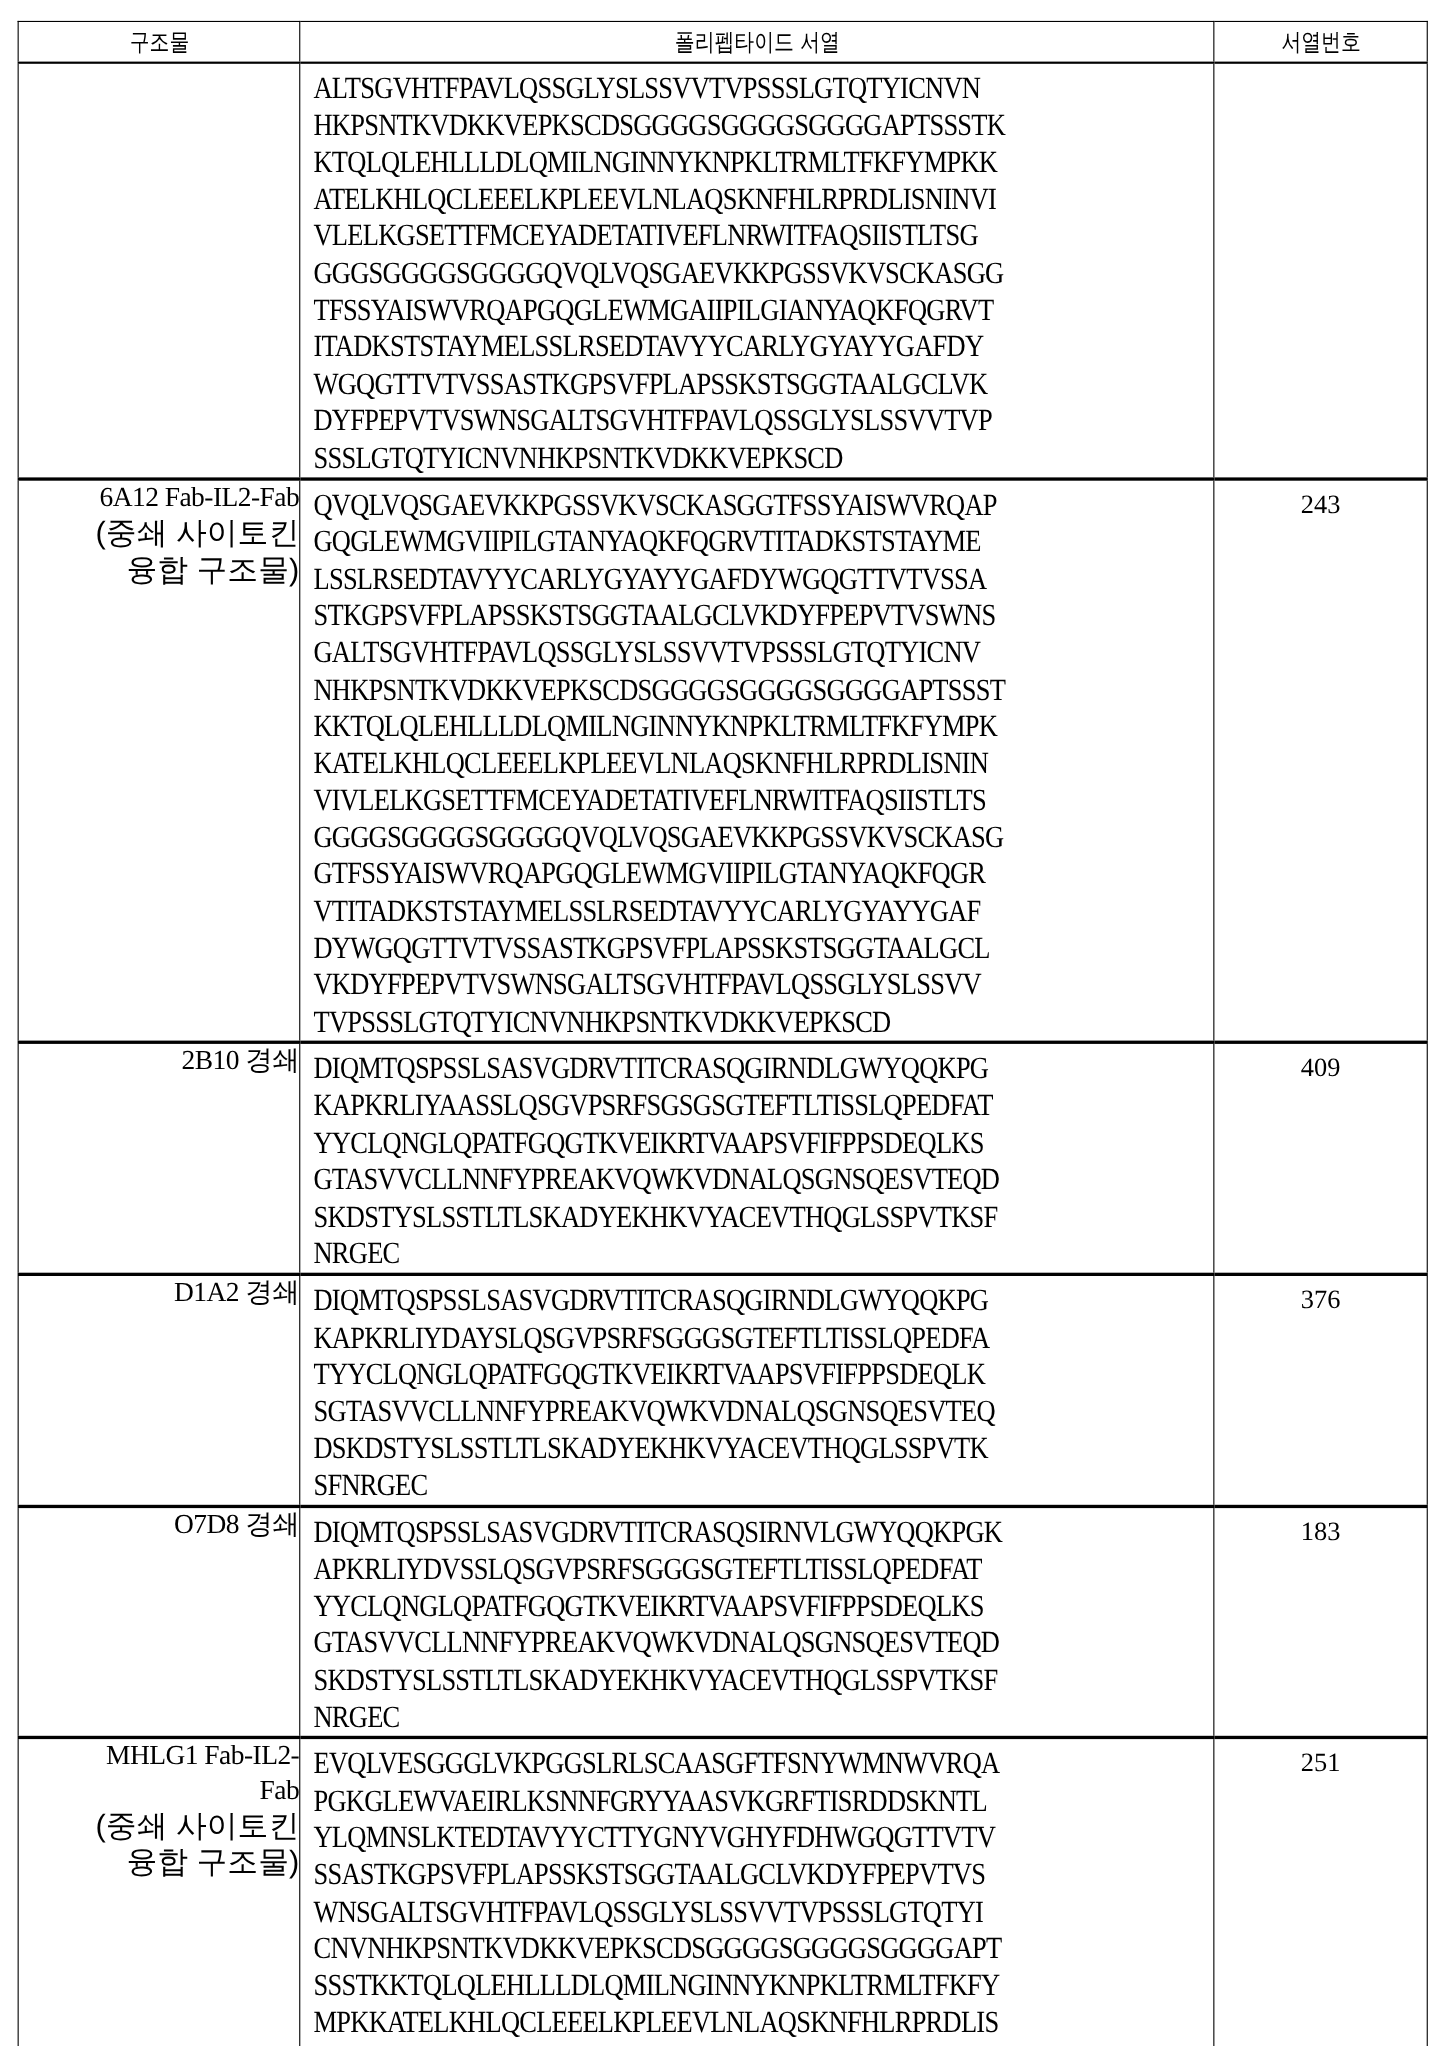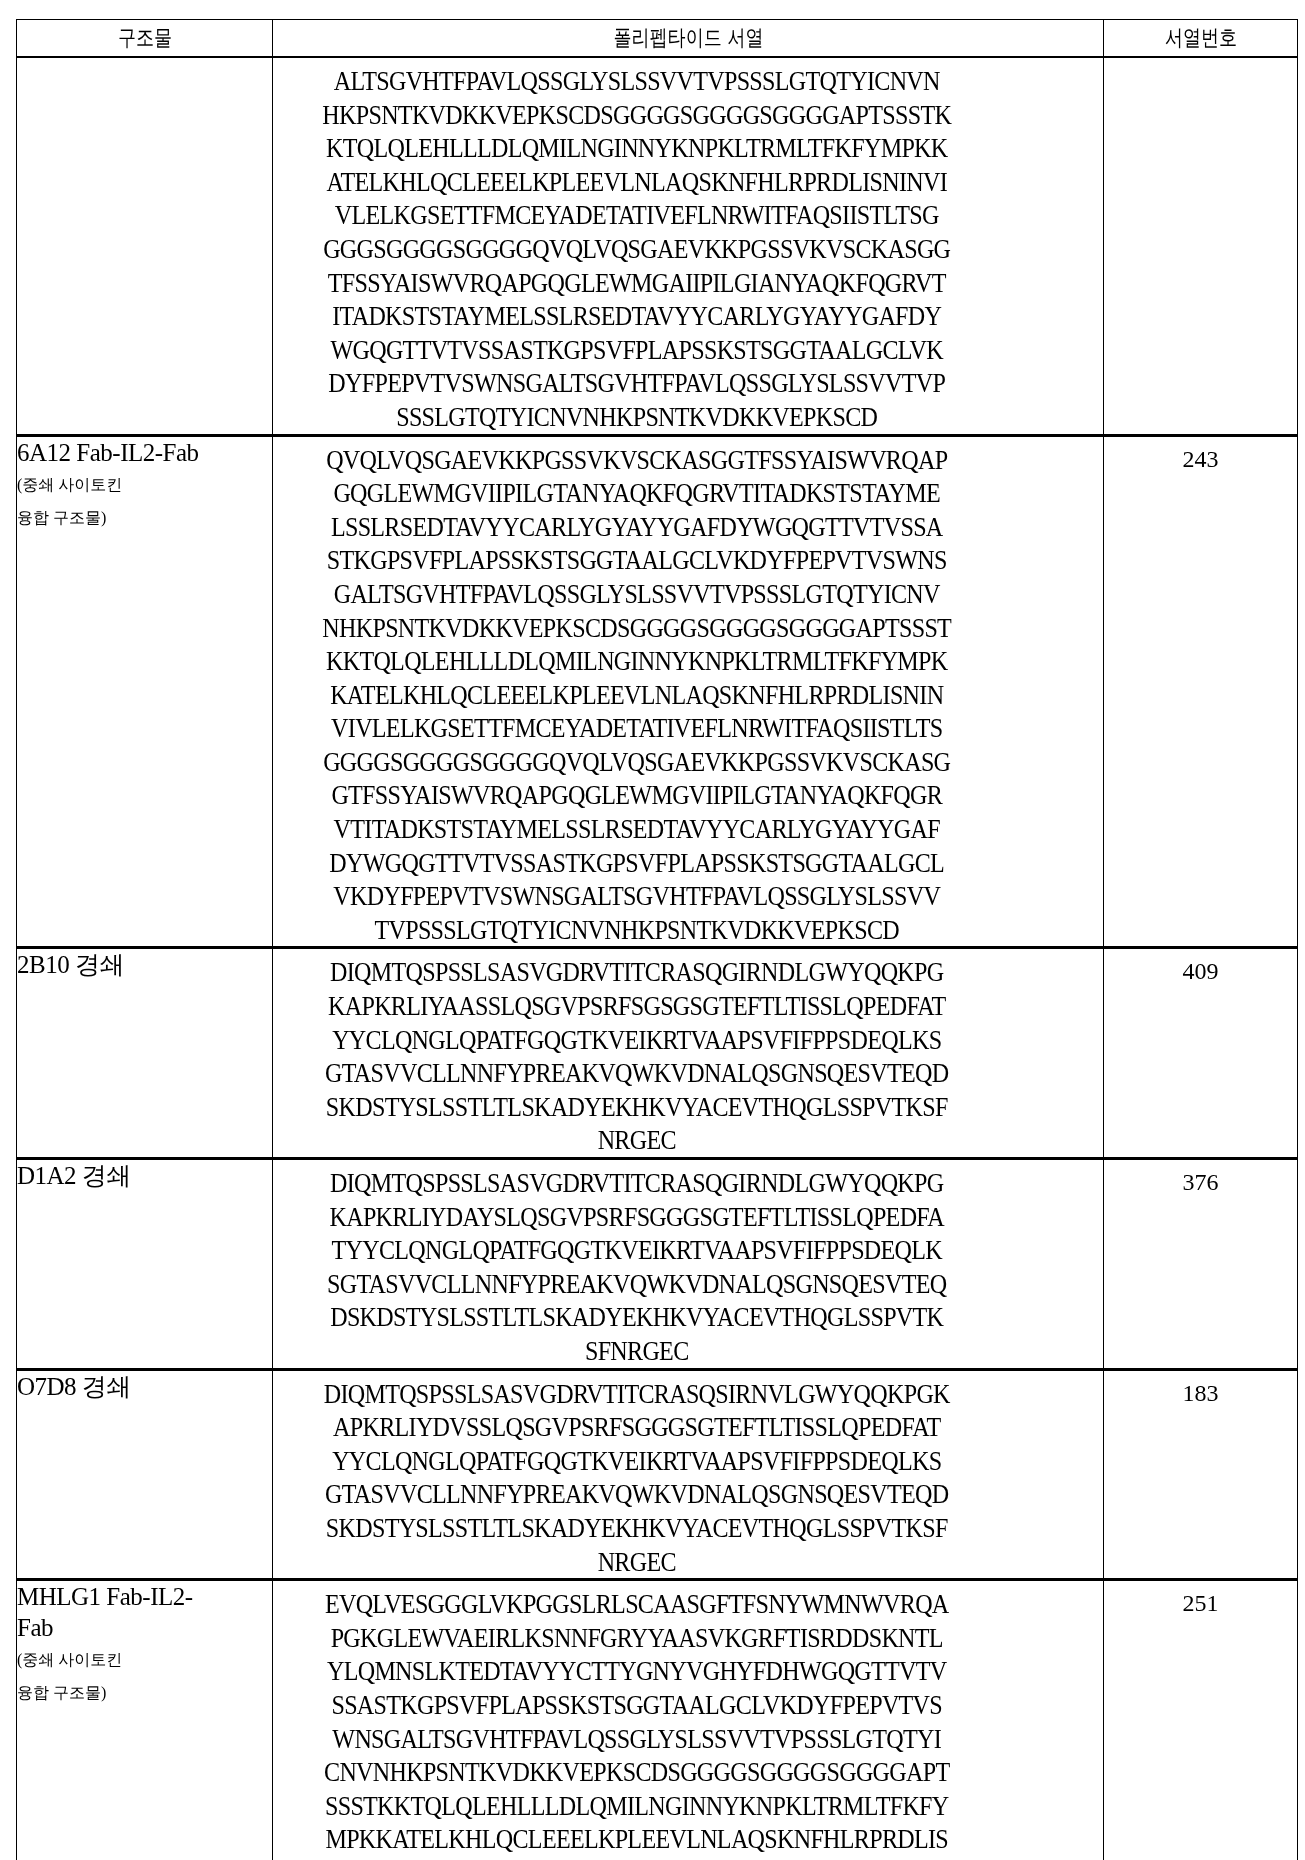--- a/index.html
+++ b/index.html
@@ -23,43 +23,42 @@
       border-collapse: collapse;
       table-layout: fixed;
     }
     table.seq-table col.c1 { width: 256px; }
     table.seq-table col.c2 { width: 831px; }
     table.seq-table col.c3 { width: 194px; }
     th, td {
       border: 1.5px solid #000;
       vertical-align: top;
       padding: 0;
-      text-align: center;
     }
     thead th {
       height: 36px;
       font-family: "DejaVu Sans", "Liberation Sans", sans-serif;
       font-weight: normal;
       font-size: 22px;
       text-align: center;
       vertical-align: middle;
       border-bottom: 2px solid #000;
       transform: scaleX(0.82);
     }
     thead th span { display: inline-block; }
     tbody tr.row-top td { border-top: 3px solid #000; }
     td.name-cell {
-      text-align: left;
+      text-align: right;
       padding-top: 0;
       font-size: 25px;
       line-height: 31px;
     }
     td.name-cell .name-ko {
-      font-family: Liberation Serif, serif;
-      font-size: 16px;
+      font-family: Liberation Sans, sans-serif;
+      font-size: 28px;
       line-height: 33px;
       display: block;
     }
     td.name-cell .name-en {
       display: block;
       letter-spacing: -0.5px;
     }
     td.seq-cell {
       padding: 6px 0 0 12px;
     }

